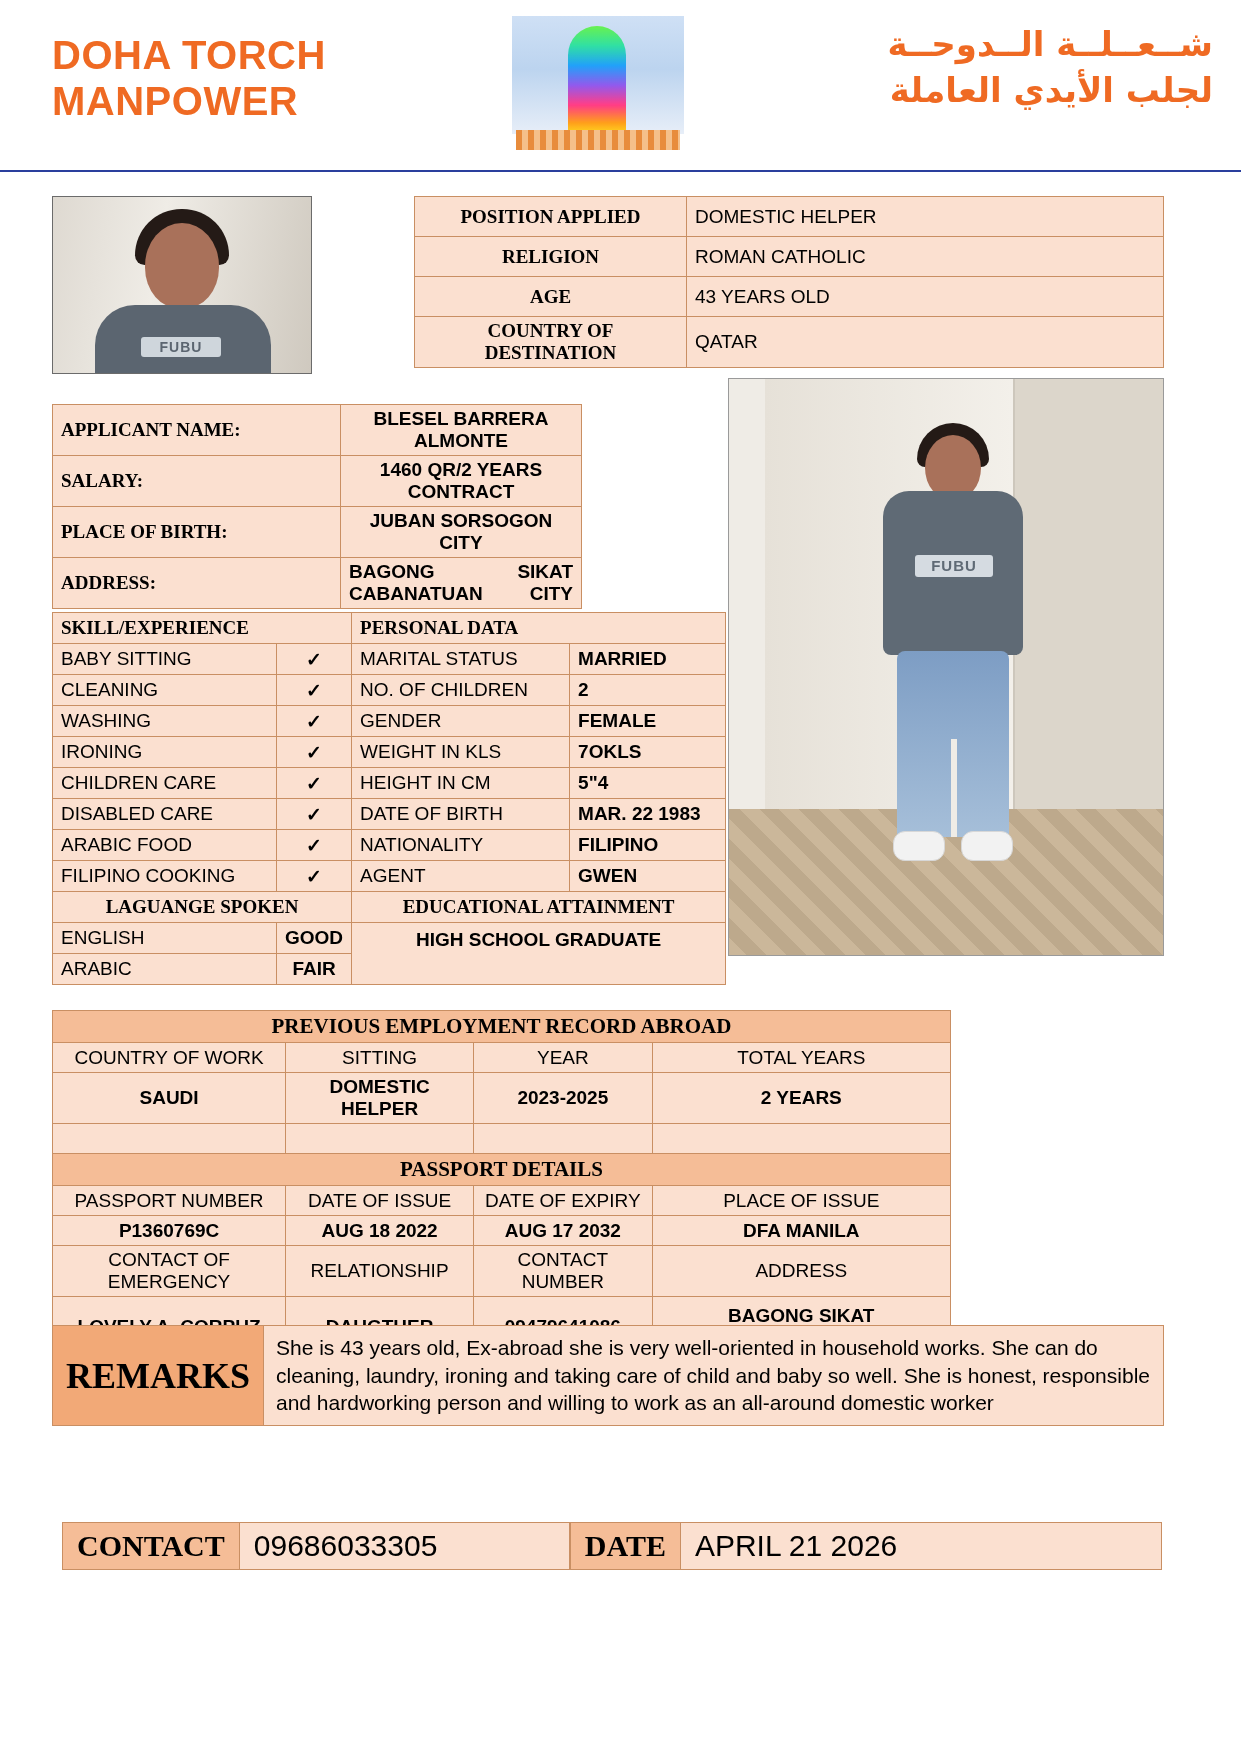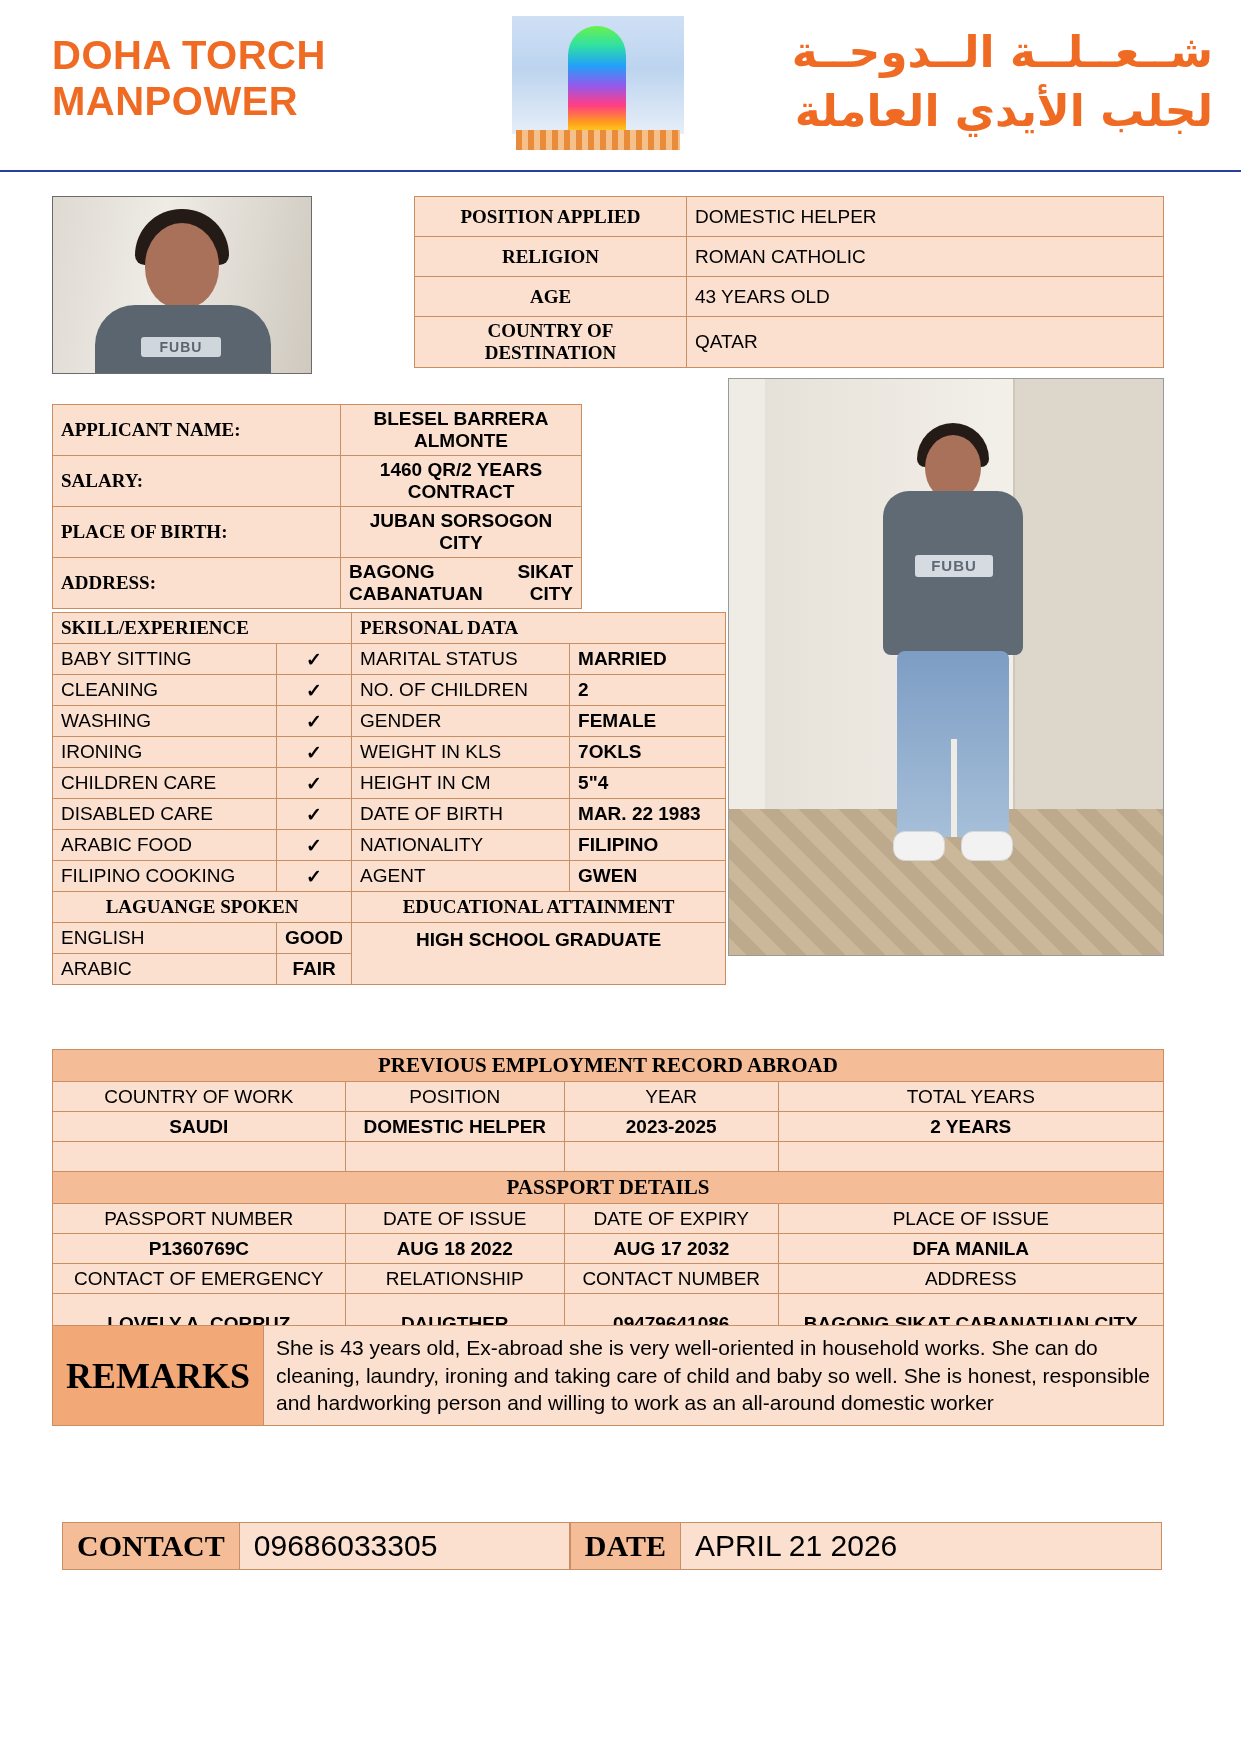--- a/index.html
+++ b/index.html
@@ -61,21 +61,21 @@
     background: repeating-linear-gradient(90deg,#e88c3c 0 6px,#f5c08a 6px 12px);
   }
   .arabic {
     position: absolute;
     right: 28px;
     top: 22px;
     width: 470px;
     text-align: right;
     color: #ef6a23;
     font-weight: bold;
-    font-size: 44px;
+    font-size: 34px;
     line-height: 1.35;
     direction: rtl;
     font-family: "DejaVu Sans", sans-serif;
   }
 
   
   .tbl { border-collapse: collapse; }
   .tbl td, .tbl th {
     border: 1px solid #c98f63;
     background: #fbe0d0;
@@ -186,21 +186,21 @@
     line-height:22px; font-size:15px; font-weight:bold; letter-spacing:1px;}
   .b-jeans { position:absolute; left:168px; top:272px; width:112px; height:186px;
     background: linear-gradient(180deg,#7d9dc4,#a6bfd9); border-radius:8px 8px 4px 4px;}
   .b-gap { position:absolute; left:222px; top:360px; width:6px; height:98px; background:#efece6;}
   .b-shoeL { position:absolute; left:164px; top:452px; width:52px; height:30px;
     background:#f2f2f2; border-radius:12px; border:1px solid #d7d7d7;}
   .b-shoeR { position:absolute; left:232px; top:452px; width:52px; height:30px;
     background:#f2f2f2; border-radius:12px; border:1px solid #d7d7d7;}
 
   
-  .emp-tbl { position: absolute; left: 52px; top: 1049px; width: 1112px; }
+  .emp-tbl { position: absolute; left: 52px; top: 1010px; width: 899px; }
   .emp-tbl td { height: 30px; text-align: center; font-size: 19px; }
   .emp-tbl td.span-hdr {
     background: #f5bd97; font-weight: bold;
     font-family: "Liberation Serif", serif; font-size: 21px;
   }
   .emp-tbl td.colh { font-size: 19px; }
   .emp-tbl td.bold { font-weight: bold; }
   .emp-tbl td.tall { height: 60px; }
 
   
@@ -388,21 +388,21 @@
   <div class="b-shoeR"></div>
 </div>
 
 <table class="tbl emp-tbl">
   <tbody>
       <tr>
     <td class="span-hdr" colspan="4">PREVIOUS EMPLOYMENT RECORD ABROAD</td>
   </tr>
   <tr>
     <td class="colh">COUNTRY OF WORK</td>
-    <td class="colh">POSITION</td>
+    <td class="colh">SITTING</td>
     <td class="colh">YEAR</td>
     <td class="colh">TOTAL YEARS</td>
   </tr>
   <tr>
     <td class="bold">SAUDI</td>
     <td class="bold">DOMESTIC HELPER</td>
     <td class="bold">2023-2025</td>
     <td class="bold">2 YEARS</td>
   </tr>
   <tr>

